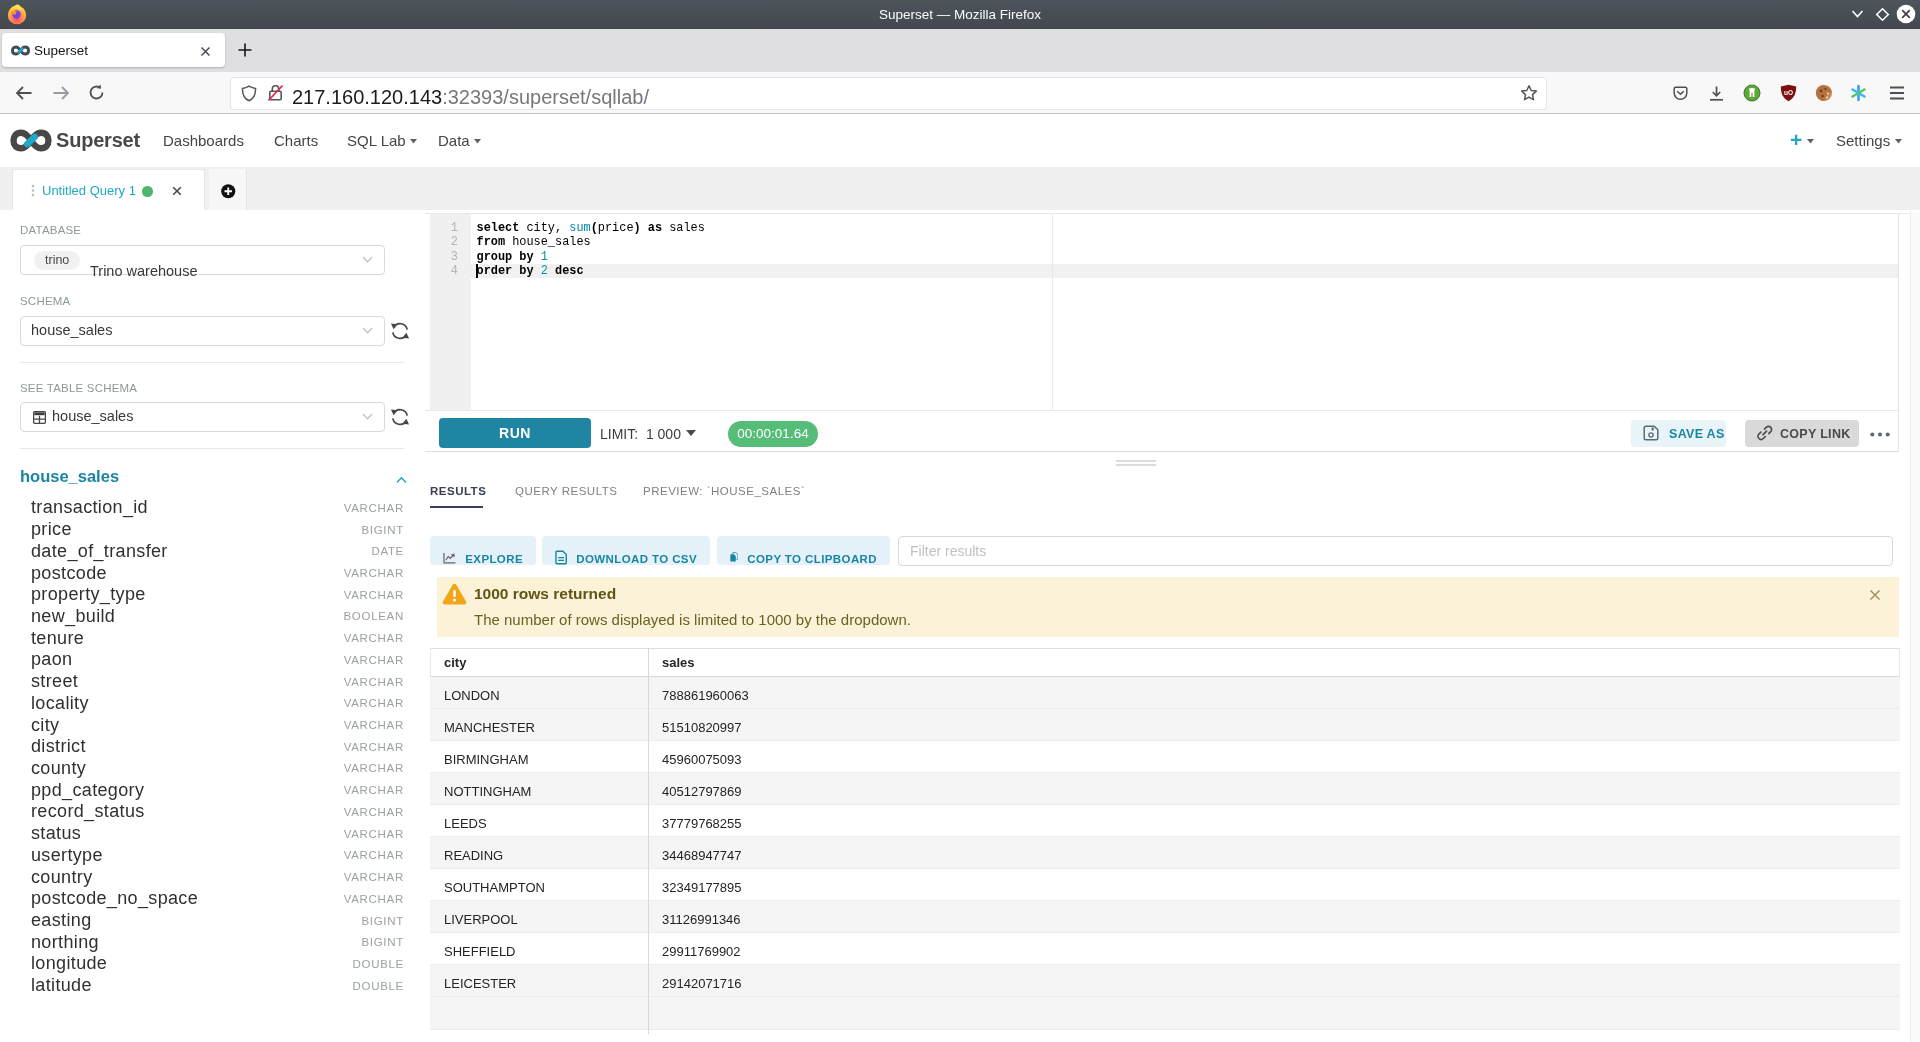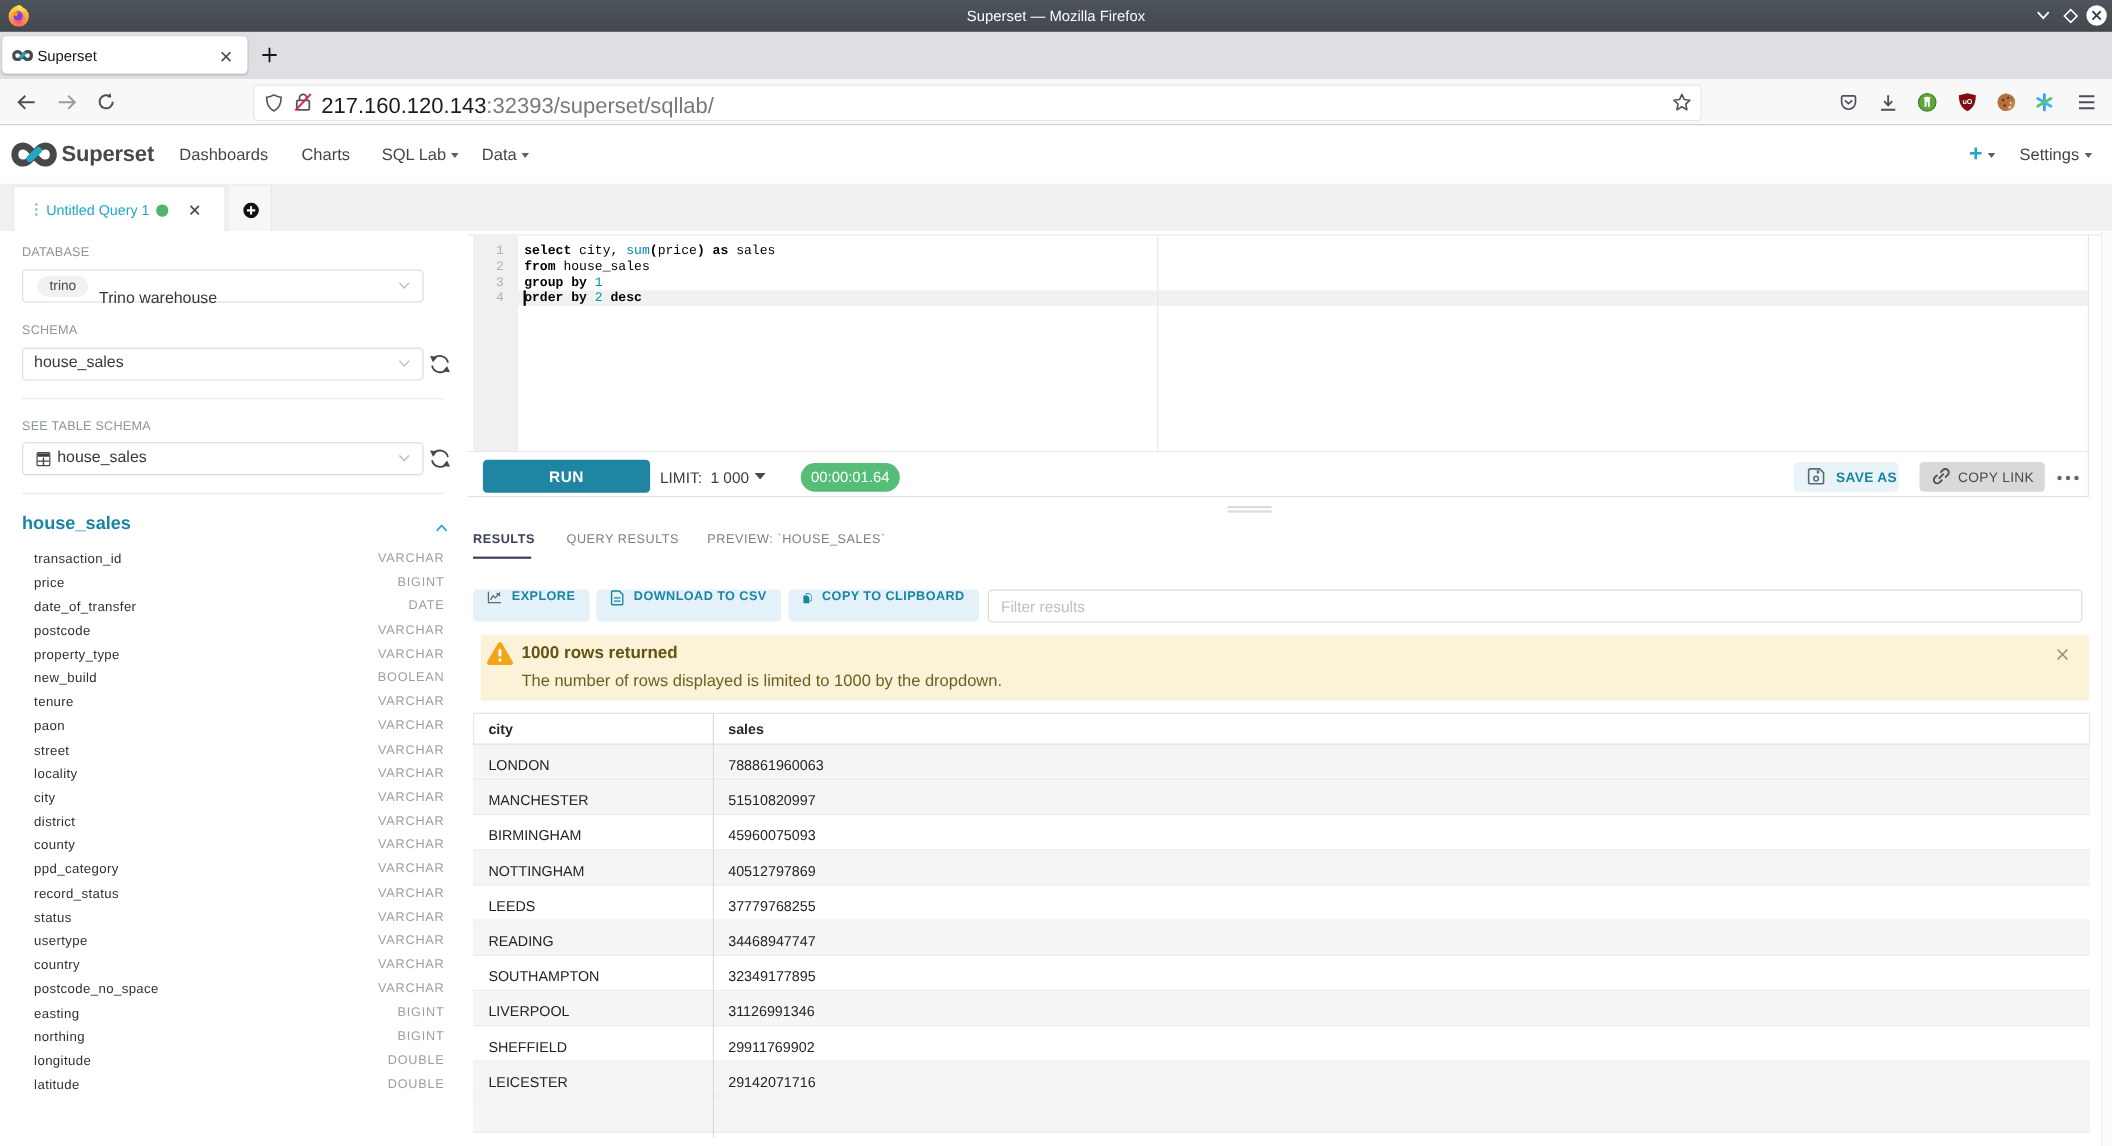--- a/index.html
+++ b/index.html
@@ -1,22 +1,22 @@
 <!DOCTYPE html>
 <html><head><meta charset="utf-8">
 <style>
 *{margin:0;padding:0;box-sizing:border-box}
 html,body{width:1920px;height:1042px;overflow:hidden}
 body{font-family:"Liberation Sans",sans-serif;background:#fff;position:relative}
 .a{position:absolute}
 .mono{font-family:"Liberation Mono",monospace}
-.btnblue{position:absolute;top:536px;height:29px;background:#e5f1f8;border-radius:4px;color:#1a85a3;font-weight:700;font-size:11.5px;letter-spacing:.4px;display:flex;align-items:flex-start;padding:0 13px;white-space:nowrap}
+.btnblue{position:absolute;top:536px;height:29px;background:#e5f1f8;border-radius:4px;color:#1a85a3;font-weight:700;font-size:11.5px;letter-spacing:.4px;display:flex;align-items:flex-end;padding:0 13px;white-space:nowrap}
 .btnblue svg{margin-right:9px}
 .srow{height:21.72px;display:flex;justify-content:space-between;align-items:center}
-.srow .n{font-size:12px;letter-spacing:.35px;color:#303030}
+.srow .n{font-size:18px;letter-spacing:.35px;color:#303030}
 .srow .t{font-size:11.5px;color:#9aa0a6;letter-spacing:.7px}
 .tr{position:relative;width:1470px;height:32.05px;border-bottom:1px solid #ececec}
 .tr.g{background:#f5f5f5}
 .tr span{position:absolute;top:11px;font-size:13px;color:#242424}
 .tr .c1{left:14px}
 .tr .c2{left:232px}
 .sel{position:absolute;width:365px;height:30px;border:1px solid #d9d9d9;border-radius:4px;background:#fff}
 .lbl{position:absolute;font-size:11.5px;color:#8e979c;letter-spacing:.2px}
 </style></head><body>
 
@@ -333,21 +333,21 @@
   </svg>
 <div class="a" style="left:1669px;top:427px;font-size:12.5px;font-weight:700;color:#1a85a3;letter-spacing:.3px">SAVE AS</div>
 <div class="a" style="left:1745px;top:420px;width:114px;height:27px;background:#d9d9d9;border-radius:4px"></div>
 <svg class="a" style="left:1756;top:425" width="17" height="16" viewBox="0 0 17 16">
     <g fill="none" stroke="#4f4f4f" stroke-width="1.7" stroke-linecap="round">
       <path d="M7 9.7 L10.6 6.1"></path>
       <path d="M8.4 4.2 L10.3 2.3 A3.1 3.1 0 0 1 14.7 6.7 L12.8 8.6"></path>
       <path d="M9.2 11.6 L7.3 13.5 A3.1 3.1 0 0 1 2.9 9.1 L4.8 7.2"></path>
     </g>
   </svg>
-<div class="a" style="left:1780px;top:427px;font-size:12.5px;font-weight:400;color:#4a4a4a;letter-spacing:.3px">COPY LINK</div>
+<div class="a" style="left:1780px;top:427px;font-size:12.5px;font-weight:700;color:#4a4a4a;letter-spacing:.3px">COPY LINK</div>
 <svg class="a" style="left:1870;top:432" width="20" height="5" viewBox="0 0 20 5">
     <circle cx="2.3" cy="2.5" r="2" fill="#5b6870"></circle>
     <circle cx="10" cy="2.5" r="2" fill="#5b6870"></circle>
     <circle cx="17.7" cy="2.5" r="2" fill="#5b6870"></circle>
   </svg>
 <div class="a" style="left:425px;top:451px;width:1474px;height:1px;background:#e0e0e0"></div>
 <div class="a" style="left:1898px;top:214px;width:1px;height:237px;background:#e5e5e5"></div>
 
 <div class="a" style="left:1116px;top:460px;width:40px;height:2px;background:#dcdcdc"></div>
 <div class="a" style="left:1116px;top:464px;width:40px;height:2px;background:#dcdcdc"></div>

